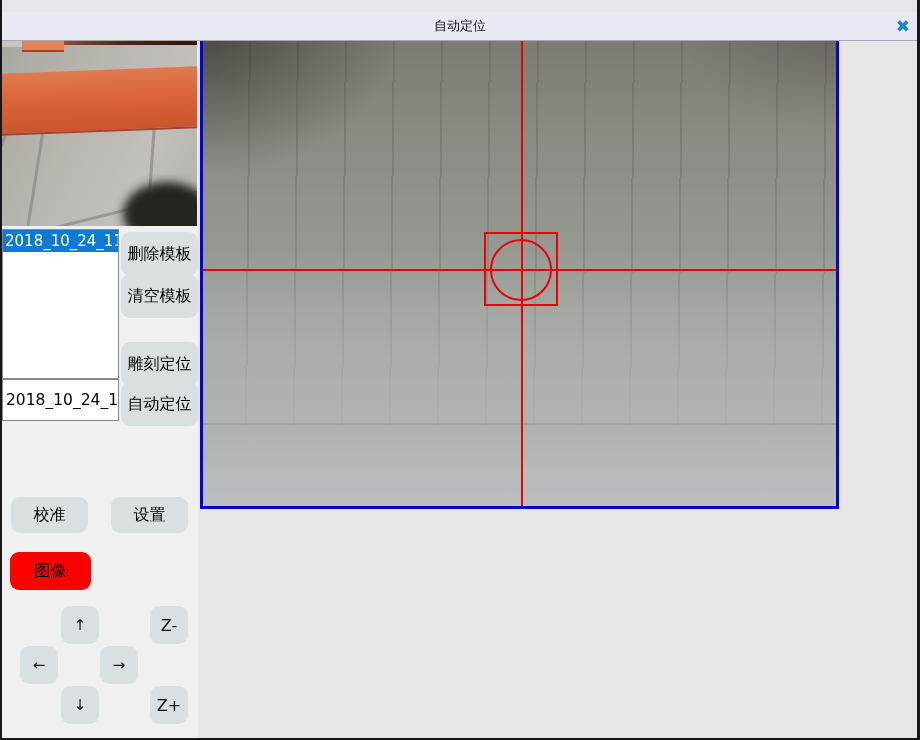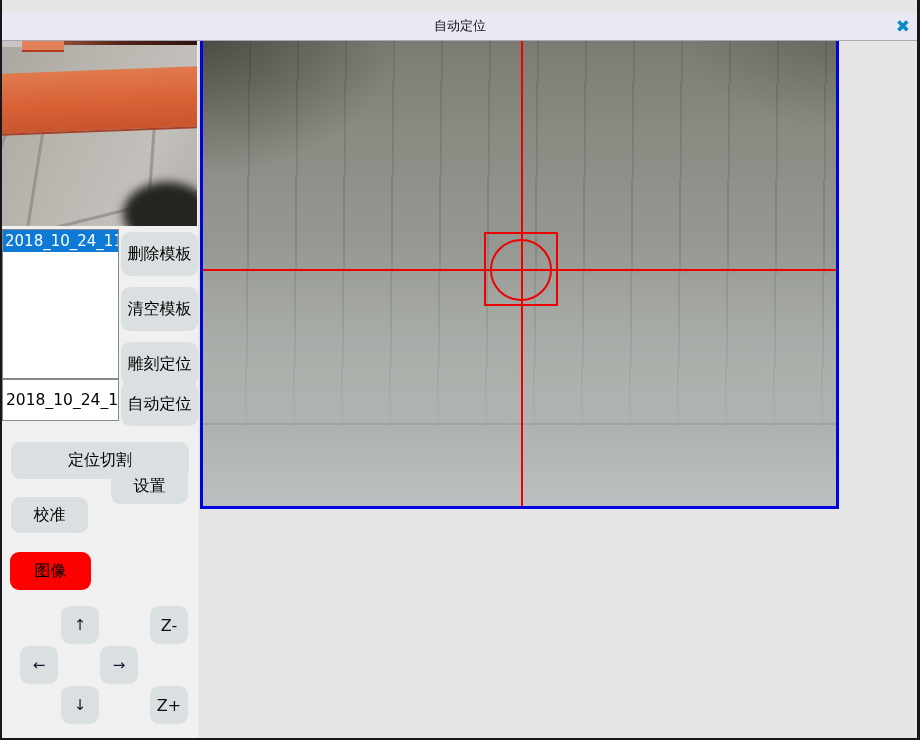--- a/index.html
+++ b/index.html
@@ -100,27 +100,26 @@
 
   <div class="abs template-list">
     <div class="list-item-selected">2018_10_24_11</div>
   </div>
 
   <div class="abs name-field">
     <input type="text" value="2018_10_24_11" style="">
   </div>
 
   <button class="abs btn tbtn" style="top:232px;">删除模板</button>
-  <button class="abs btn tbtn" style="top:287px;">清空模板</button>
+  <button class="abs btn tbtn" style="top:274px;">清空模板</button>
   <button class="abs btn tbtn" style="top:342px;">雕刻定位</button>
   <button class="abs btn tbtn" style="top:382px;">自动定位</button>
 
-  <button class="abs btn" style="left:11px;top:442px;width:178px;height:37px;">定位切割</button>
   <button class="abs btn" style="left:11px;top:497px;width:77px;height:36px;">校准</button>
-  <button class="abs btn" style="left:111px;top:468px;width:77px;height:36px;">设置</button>
+  <button class="abs btn" style="left:111px;top:497px;width:77px;height:36px;">设置</button>
   <button class="abs btn btn-red" style="left:10px;top:552px;width:81px;height:38px;">图像</button>
 
   <button class="abs btn jog" style="left:61px;top:606px;width:38px;height:38px;">↑</button>
   <button class="abs btn zbtn" style="left:150px;top:606px;width:38px;height:38px;">Z-</button>
   <button class="abs btn jog" style="left:20px;top:646px;width:38px;height:38px;">←</button>
   <button class="abs btn jog" style="left:100px;top:646px;width:38px;height:38px;">→</button>
   <button class="abs btn jog" style="left:61px;top:686px;width:38px;height:38px;">↓</button>
   <button class="abs btn zbtn" style="left:150px;top:686px;width:38px;height:38px;">Z+</button>
 
   <div class="abs camera">

